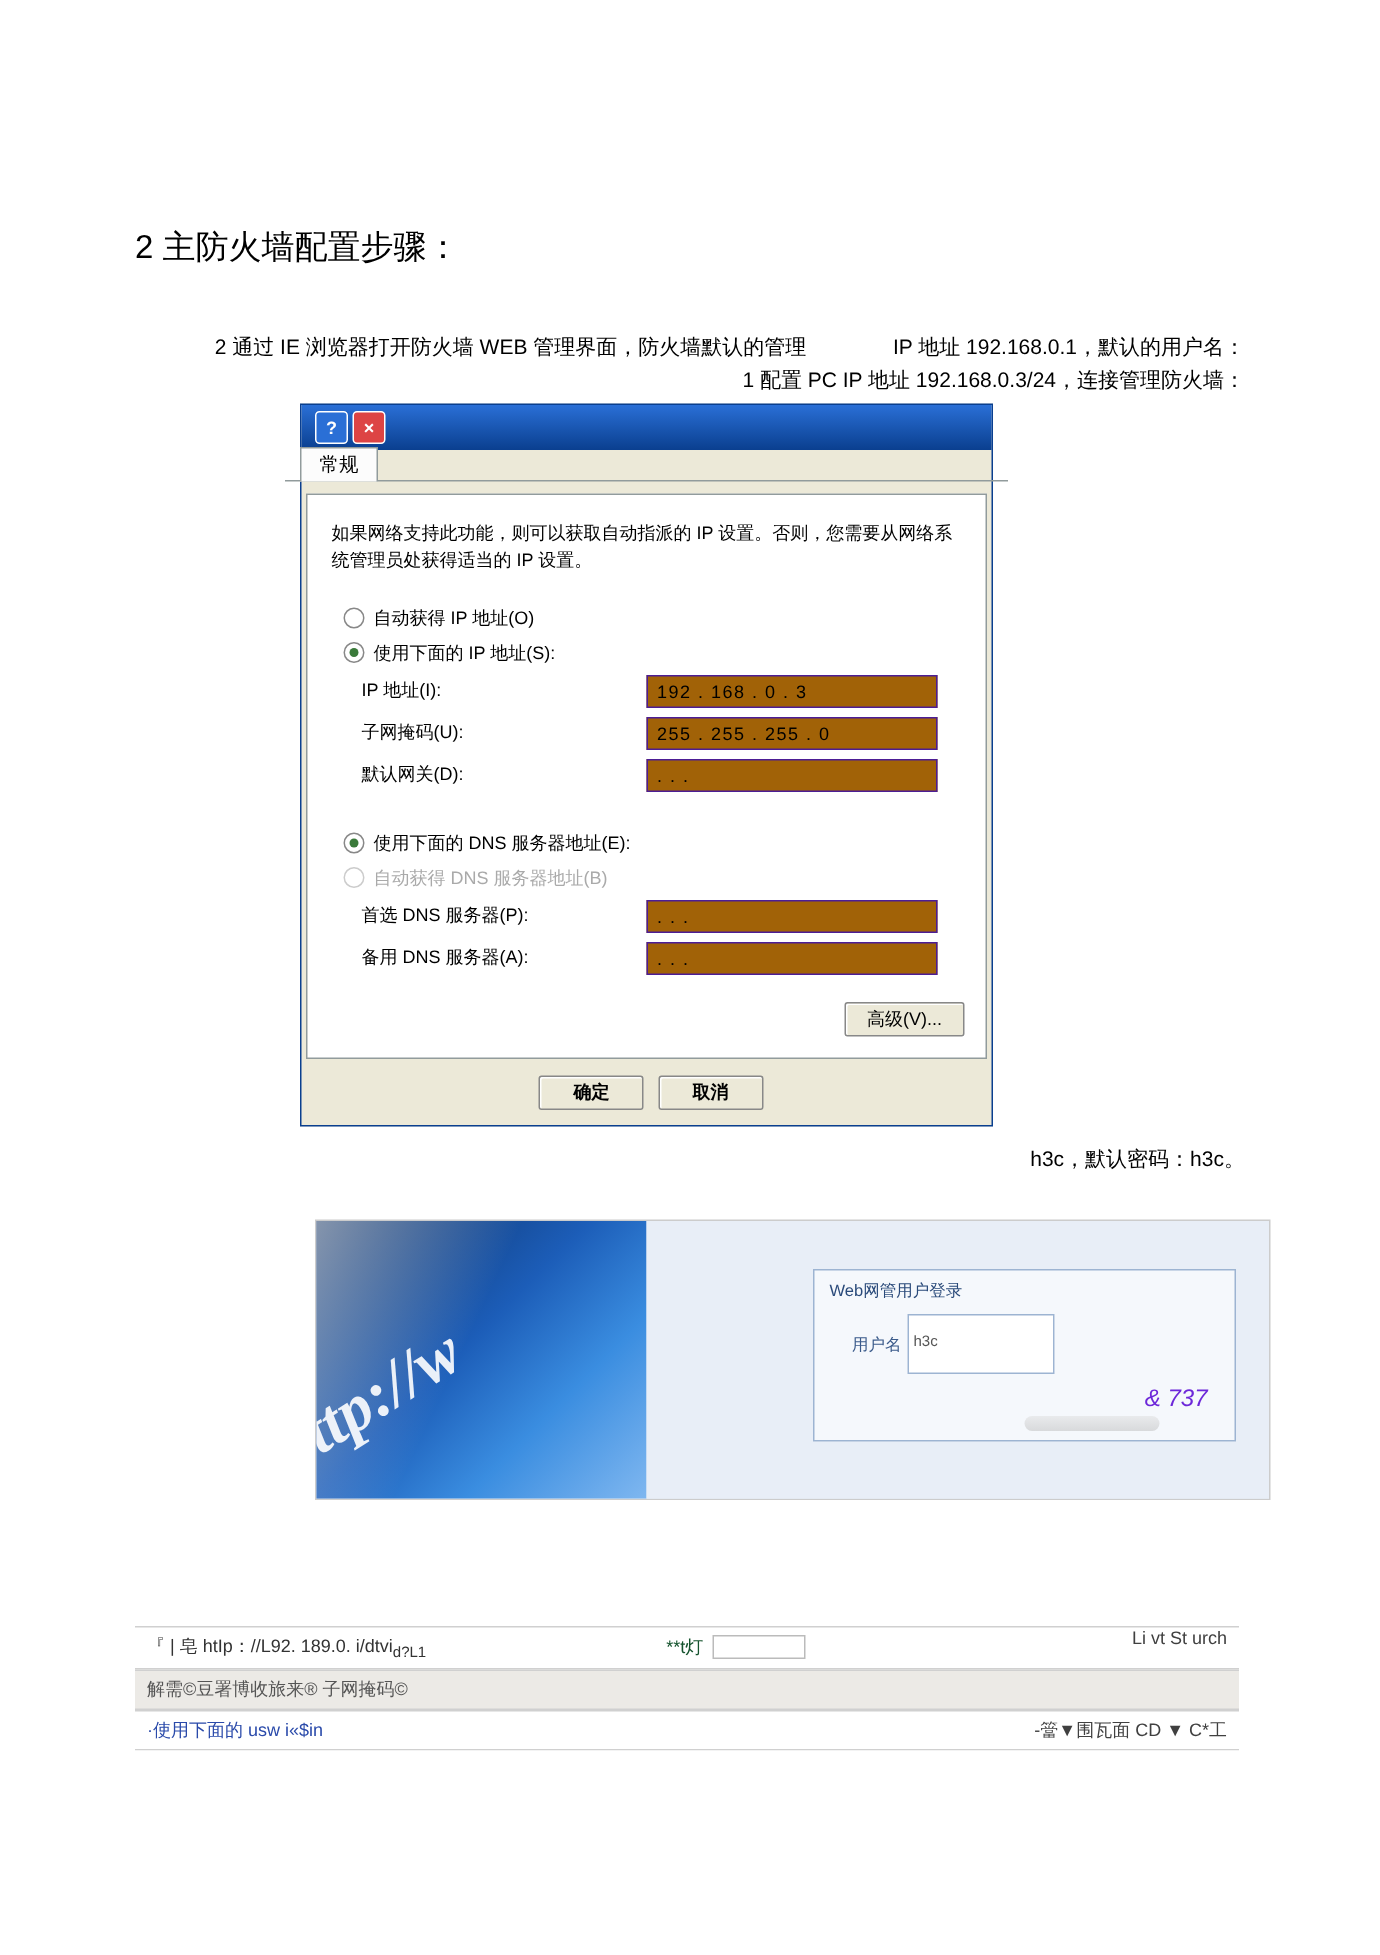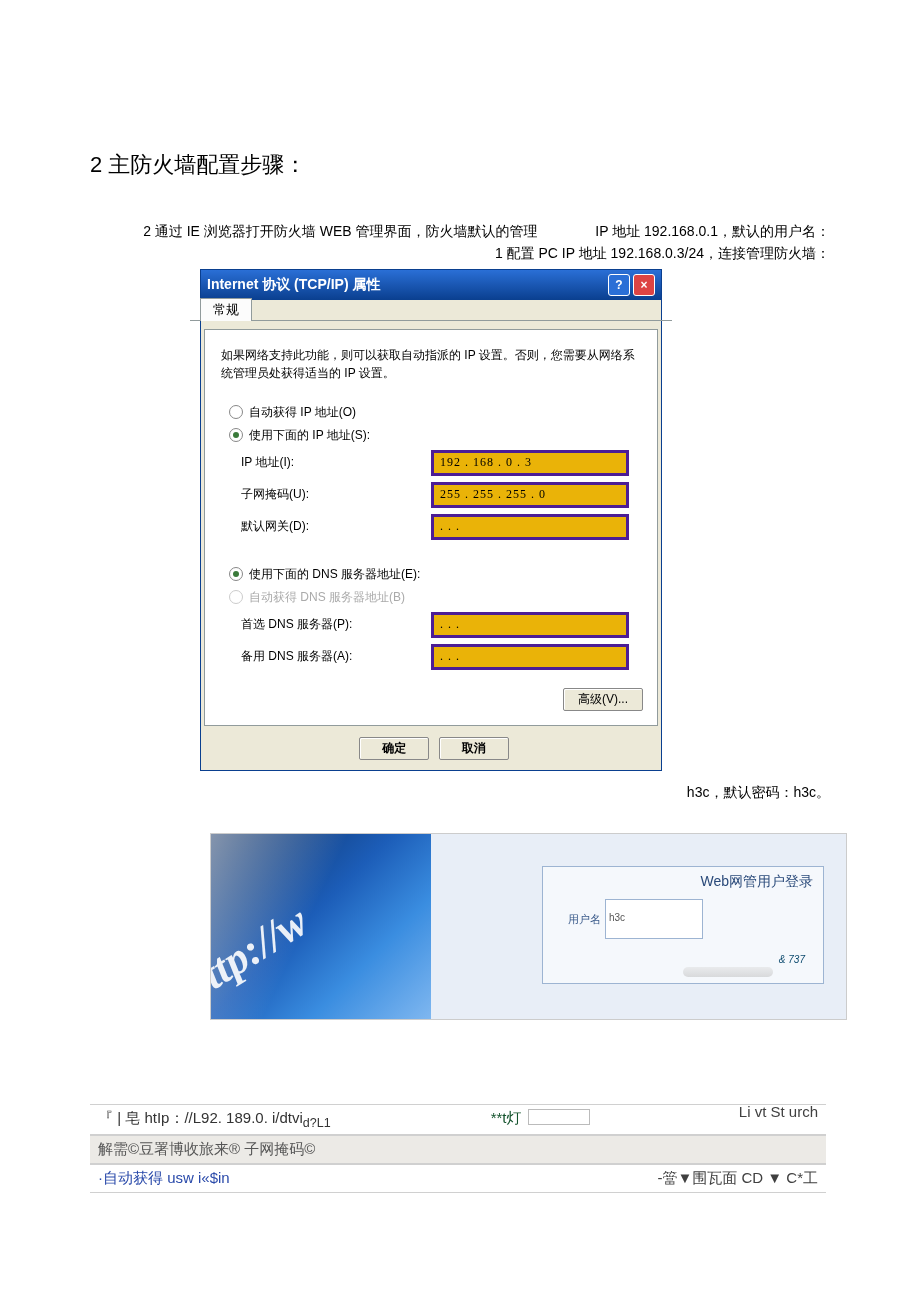--- a/index.html
+++ b/index.html
@@ -114,28 +114,28 @@
   }
   .radio.disabled { border-color: #ccc; }
   .field-row {
     display: flex;
     align-items: center;
     margin: 6px 0 6px 22px;
     font-family: "SimSun", Tahoma, sans-serif;
   }
   .field-label { width: 190px; }
   .ip-box {
-    border: 3px solid #4c1d95;
-    background: #eab308;
+    border: 1px solid #4c1d95;
+    background: #a16207;
     width: 180px;
     height: 20px;
     padding: 0 6px;
     display: flex;
     align-items: center;
-    font-family: Liberation Serif, serif;
+    font-family: Liberation Sans, sans-serif;
     letter-spacing: 1px;
   }
   .xp-btnrow {
     text-align: right;
     margin-top: 18px;
   }
   .xp-btn {
     border: 1px solid #888;
     background: #ece9d8;
     padding: 2px 14px;
@@ -194,22 +194,22 @@
     right: 22px;
     top: 32px;
     width: 260px;
     border: 1px solid #9db4d2;
     background: #f5f8fc;
     padding: 6px 10px 40px 10px;
     font-size: 11px;
     color: #3a5a8a;
   }
   .login-box-title {
-    text-align: right;
-    font-size: 14px;
+    text-align: left;
+    font-size: 11px;
     color: #2a4a7a;
     margin-bottom: 8px;
   }
   .login-field {
     display: flex;
     align-items: center;
     margin: 4px 0;
   }
   .login-field-label { width: 48px; text-align: right; margin-right: 4px; }
   .login-input {
@@ -219,45 +219,45 @@
     width: 90px;
     padding: 12px 3px;
     font-size: 10px;
     color: #555;
   }
   .login-extra {
     position: absolute;
     right: 18px;
     bottom: 18px;
     font-style: italic;
-    color: #0c4a6e;
-    font-size: 10px;
+    color: #6d28d9;
+    font-size: 16px;
   }
   .login-submit-ghost {
     position: absolute;
     right: 50px;
     bottom: 6px;
     width: 90px;
     height: 10px;
     background: linear-gradient(#ddd,#bbb);
     border-radius: 5px;
     opacity: .5;
   }
 
   
   .strip {
     width: 720px;
     margin-left: 0;
     border-top: 1px solid #d0d0d0;
     border-bottom: 1px solid #d0d0d0;
     padding: 4px 8px;
-    font-size: 15px;
+    font-size: 12px;
     color: #555;
     display: flex;
-    align-items: flex-start;
+    align-items: center;
     background: #fff;
   }
   .strip.gray { background: #eceae6; }
   .strip .right { margin-left: auto; color: #404040; }
   .strip a { color: #2a4aaa; text-decoration: none; }
   .addr-text { color: #333; }
   .strips-wrap { margin-left: 90px; margin-top: 4px; }
 </style>
 </head>
 <body>
@@ -268,21 +268,20 @@
 
   <p class="para">
     <span>2 通过 IE 浏览器打开防火墙 WEB 管理界面，防火墙默认的管理</span>
     <span style="display:inline-block; width:50px;"></span>
     <span>IP 地址 192.168.0.1，默认的用户名：</span>
   </p>
   <p class="para para-indent">1 配置 PC IP 地址 192.168.0.3/24，连接管理防火墙：</p>
 
   <div class="xp-dialog">
     <div class="xp-title">
-      <span class="xp-title-text">Internet 协议 (TCP/IP) 属性</span>
       <span class="xp-title-btn help">?</span>
       <span class="xp-title-btn">×</span>
     </div>
     <div style="padding-top:4px;">
       <div class="xp-tab-wrap">
         <span class="xp-tab">常规</span>
       </div>
     </div>
     <div class="xp-body">
       <div class="xp-desc">如果网络支持此功能，则可以获取自动指派的 IP 设置。否则，您需要从网络系统管理员处获得适当的 IP 设置。</div>
@@ -367,18 +366,18 @@
       <span>『 | 皂  htIp：//L92. 189.0. i/dtvi</span><sub>d?L1</sub>
     </span>
     <span style="margin-left:160px; color:#14532d;">**t灯</span>
     <span style="margin-left:6px; border:1px solid #bbb; width:60px; height:14px; display:inline-block;"></span>
     <span class="right" style="position:relative; top:-6px;">Li vt St urch</span>
   </div>
   <div class="strip gray">
     <span>解需©豆署博收旅来® 子网掩码©</span>
   </div>
   <div class="strip" style="background:#fff;">
-    <a href="#">·自动获得 usw i«$in</a>
+    <a href="#">·使用下面的 usw i«$in</a>
     <span class="right">
       <span>-簹▼围瓦面 CD ▼ C*工</span>
     </span>
   </div>
 </div>
 
 </body></html>

